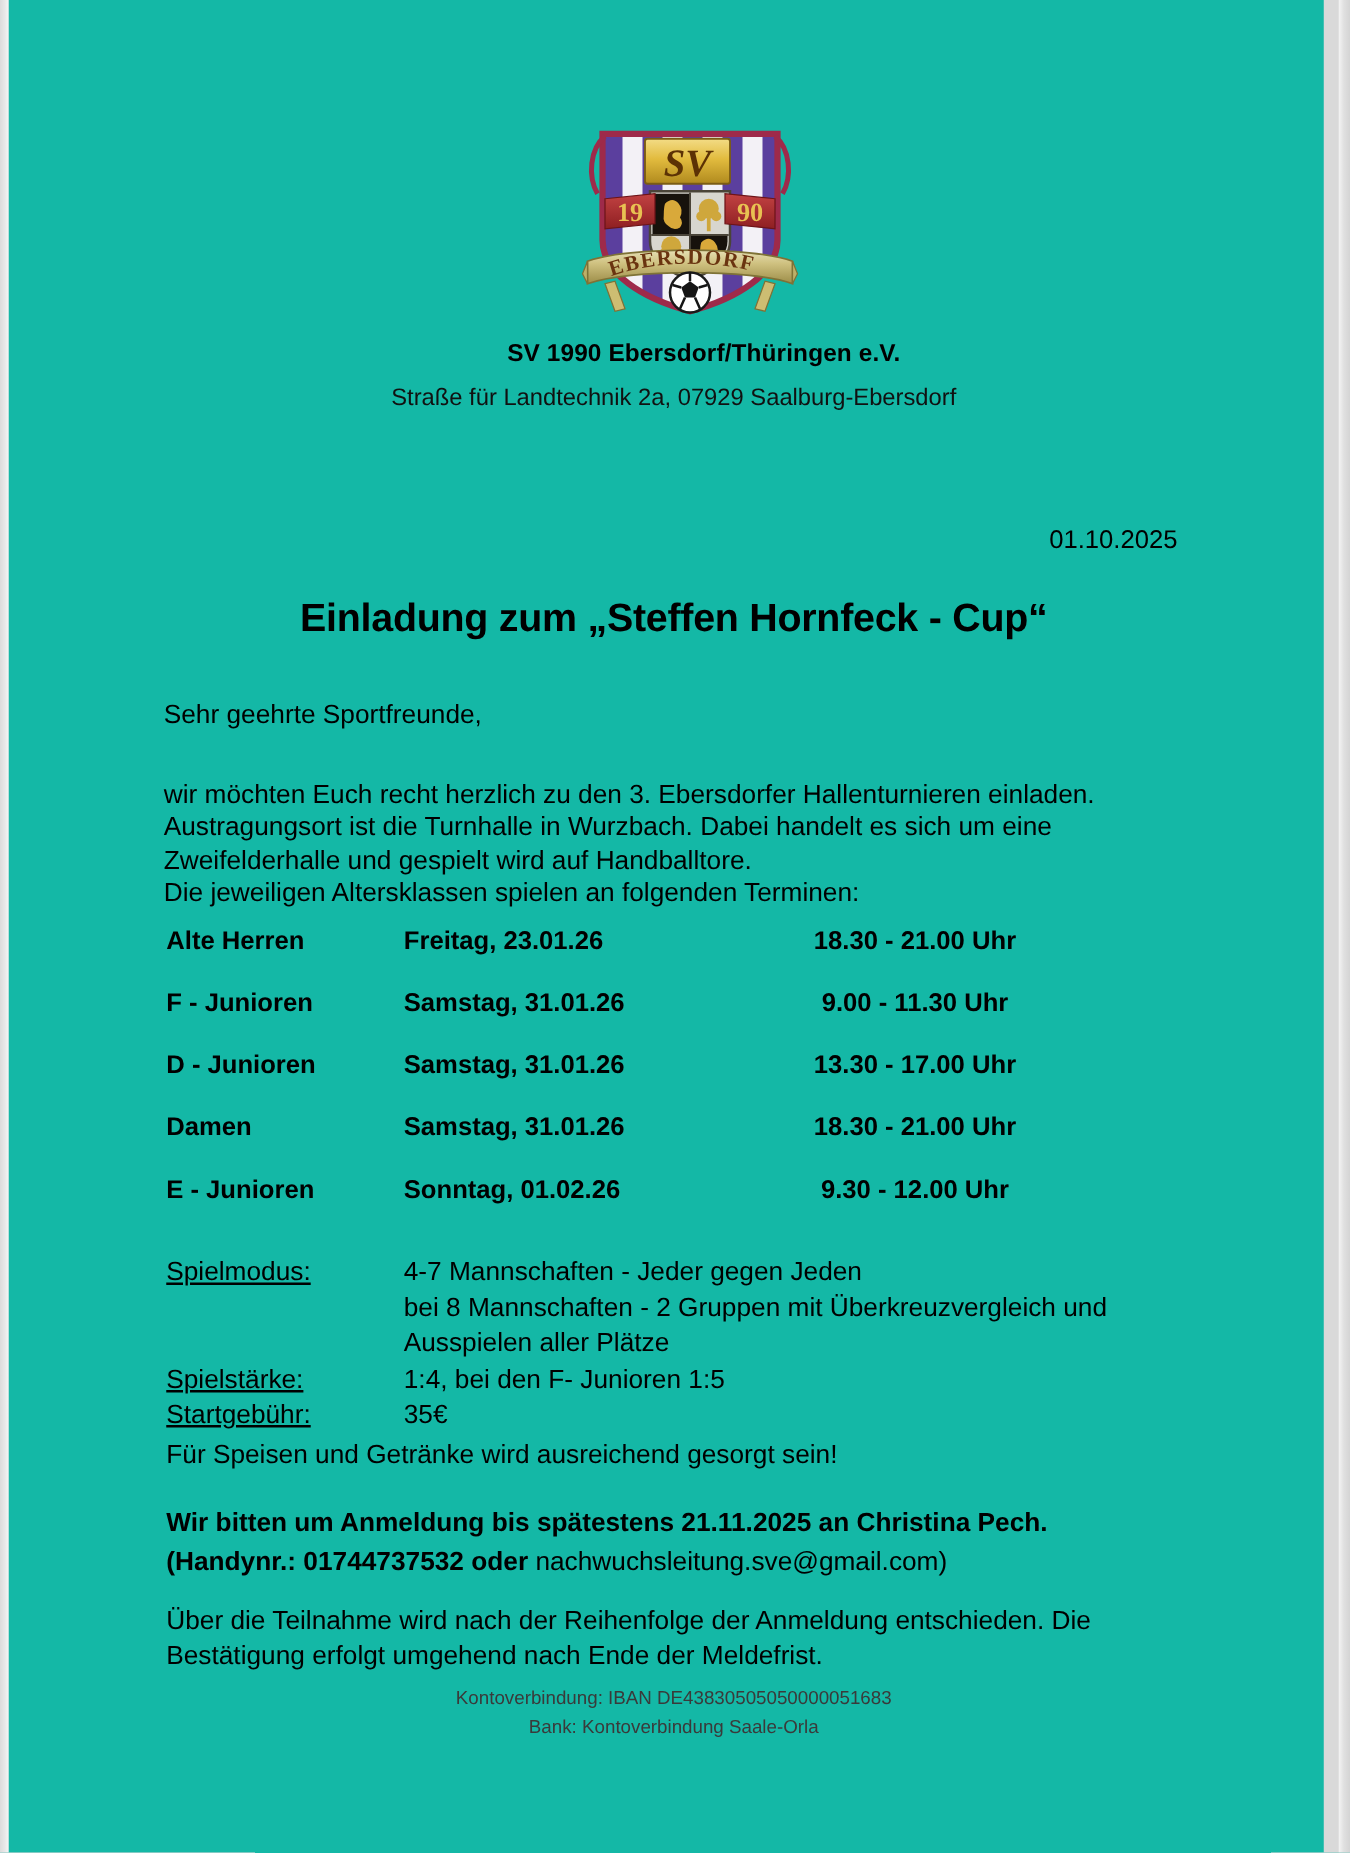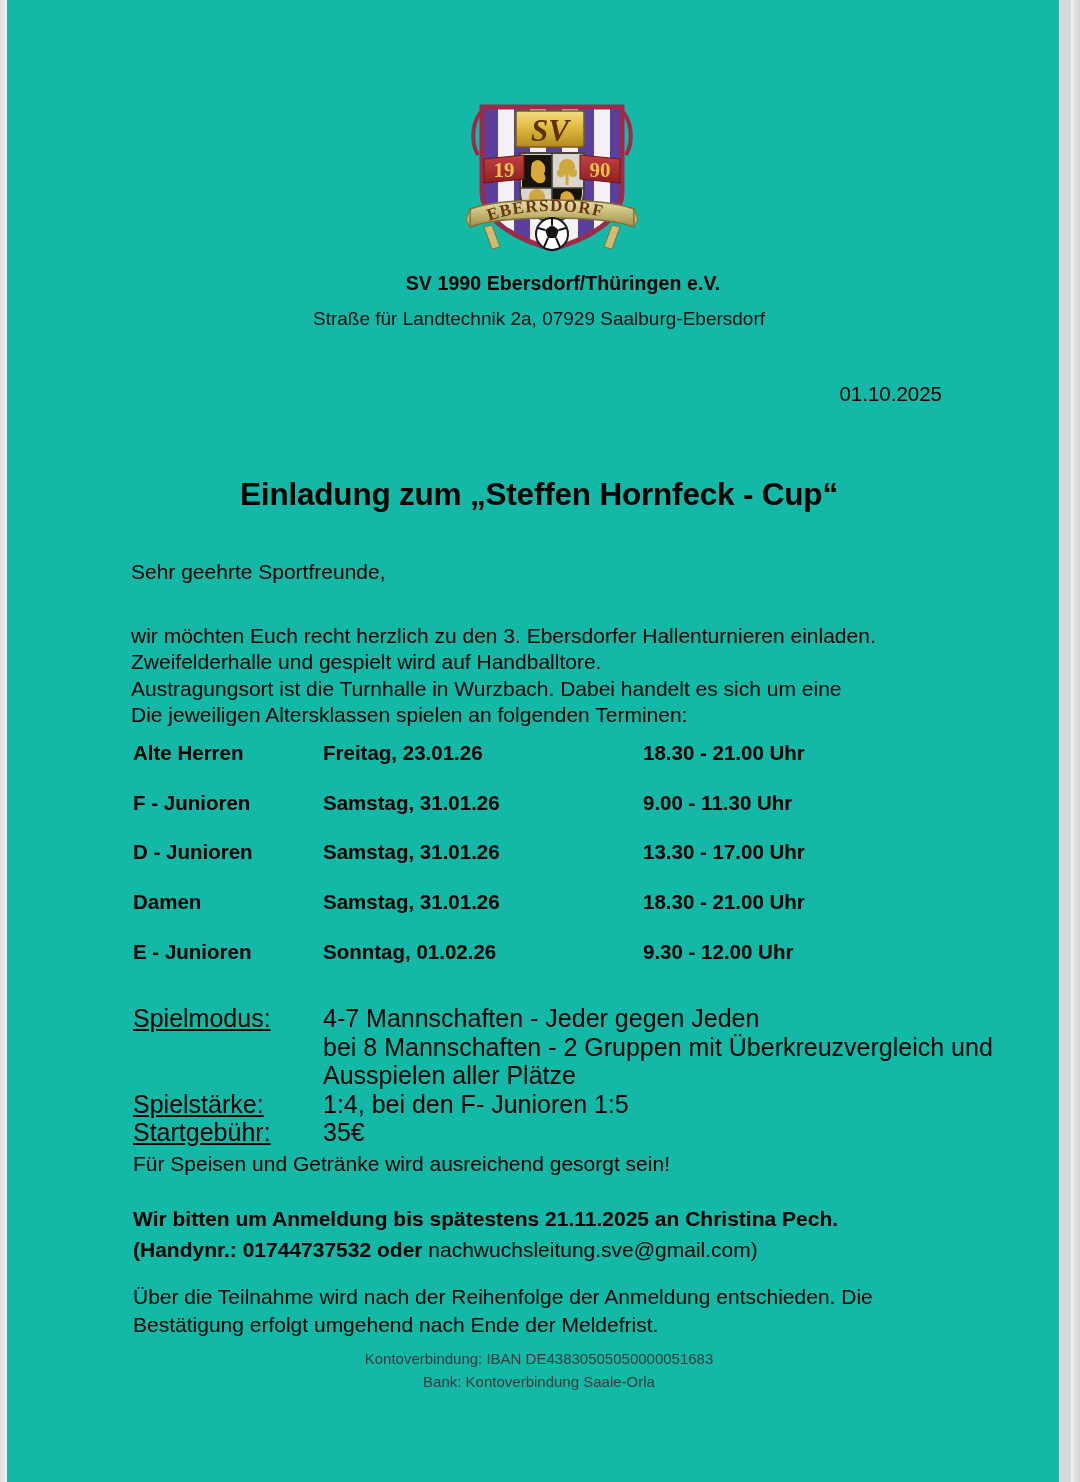--- a/index.html
+++ b/index.html
@@ -63,21 +63,21 @@
     position: absolute;
     left: 0; top: 308px;
     width: 1064px;
     text-align: center;
     font-size: 19px;
     color: #111;
   }
   .doc-date {
     position: absolute;
     right: 117px;
-    top: 382px;
+    top: 420px;
     font-size: 20.5px;
     color: #000;
     margin-left: 20px;
   }
   .doc-title {
     position: absolute;
     left: 0; top: 476px;
     width: 1064px;
     text-align: center;
     font-size: 31.5px;
@@ -118,29 +118,29 @@
   }
   .schedule td {
     padding: 0;
     height: 49.7px;
     vertical-align: middle;
     white-space: nowrap;
     color: #000;
   }
   .schedule td.c-cat   { width: 190px; text-align: left; }
   .schedule td.c-date  { width: 320px; text-align: left; }
-  .schedule td.c-time  { width: 178px; text-align: left; }
+  .schedule td.c-time  { width: 178px; text-align: center; }
 
   
   .details {
     position: absolute;
     left: 126px;
     top: 1004px;
     width: 830px;
-    font-size: 25px;
+    font-size: 21px;
     color: #000;
   }
   .det-row {
     display: flex;
     align-items: flex-start;
     line-height: 28.5px;
   }
   .det-label {
     width: 190px;
     flex: 0 0 190px;
@@ -291,22 +291,22 @@
 
   <div class="club-name">SV 1990 Ebersdorf/Thüringen e.V.</div>
   <div class="club-addr">Straße für Landtechnik 2a, 07929 Saalburg-Ebersdorf</div>
   <div class="doc-date">01.10.2025</div>
   <div class="doc-title">Einladung zum „Steffen Hornfeck - Cup“</div>
 
   <div class="body-block salutation">Sehr geehrte Sportfreunde,</div>
 
   <div class="body-block intro">
     <div>wir möchten Euch recht herzlich zu den 3. Ebersdorfer Hallenturnieren einladen.</div>
+    <div>Austragungsort ist die Turnhalle in Wurzbach. Dabei handelt es sich um eine</div>
     <div>Zweifelderhalle und gespielt wird auf Handballtore.</div>
-    <div>Austragungsort ist die Turnhalle in Wurzbach. Dabei handelt es sich um eine</div>
     <div>Die jeweiligen Altersklassen spielen an folgenden Terminen:</div>
   </div>
 
   <table class="schedule">
     <tbody>
       <tr>
         <td class="c-cat">Alte Herren</td>
         <td class="c-date">Freitag, 23.01.26</td>
         <td class="c-time">18.30 - 21.00 Uhr</td>
       </tr>

